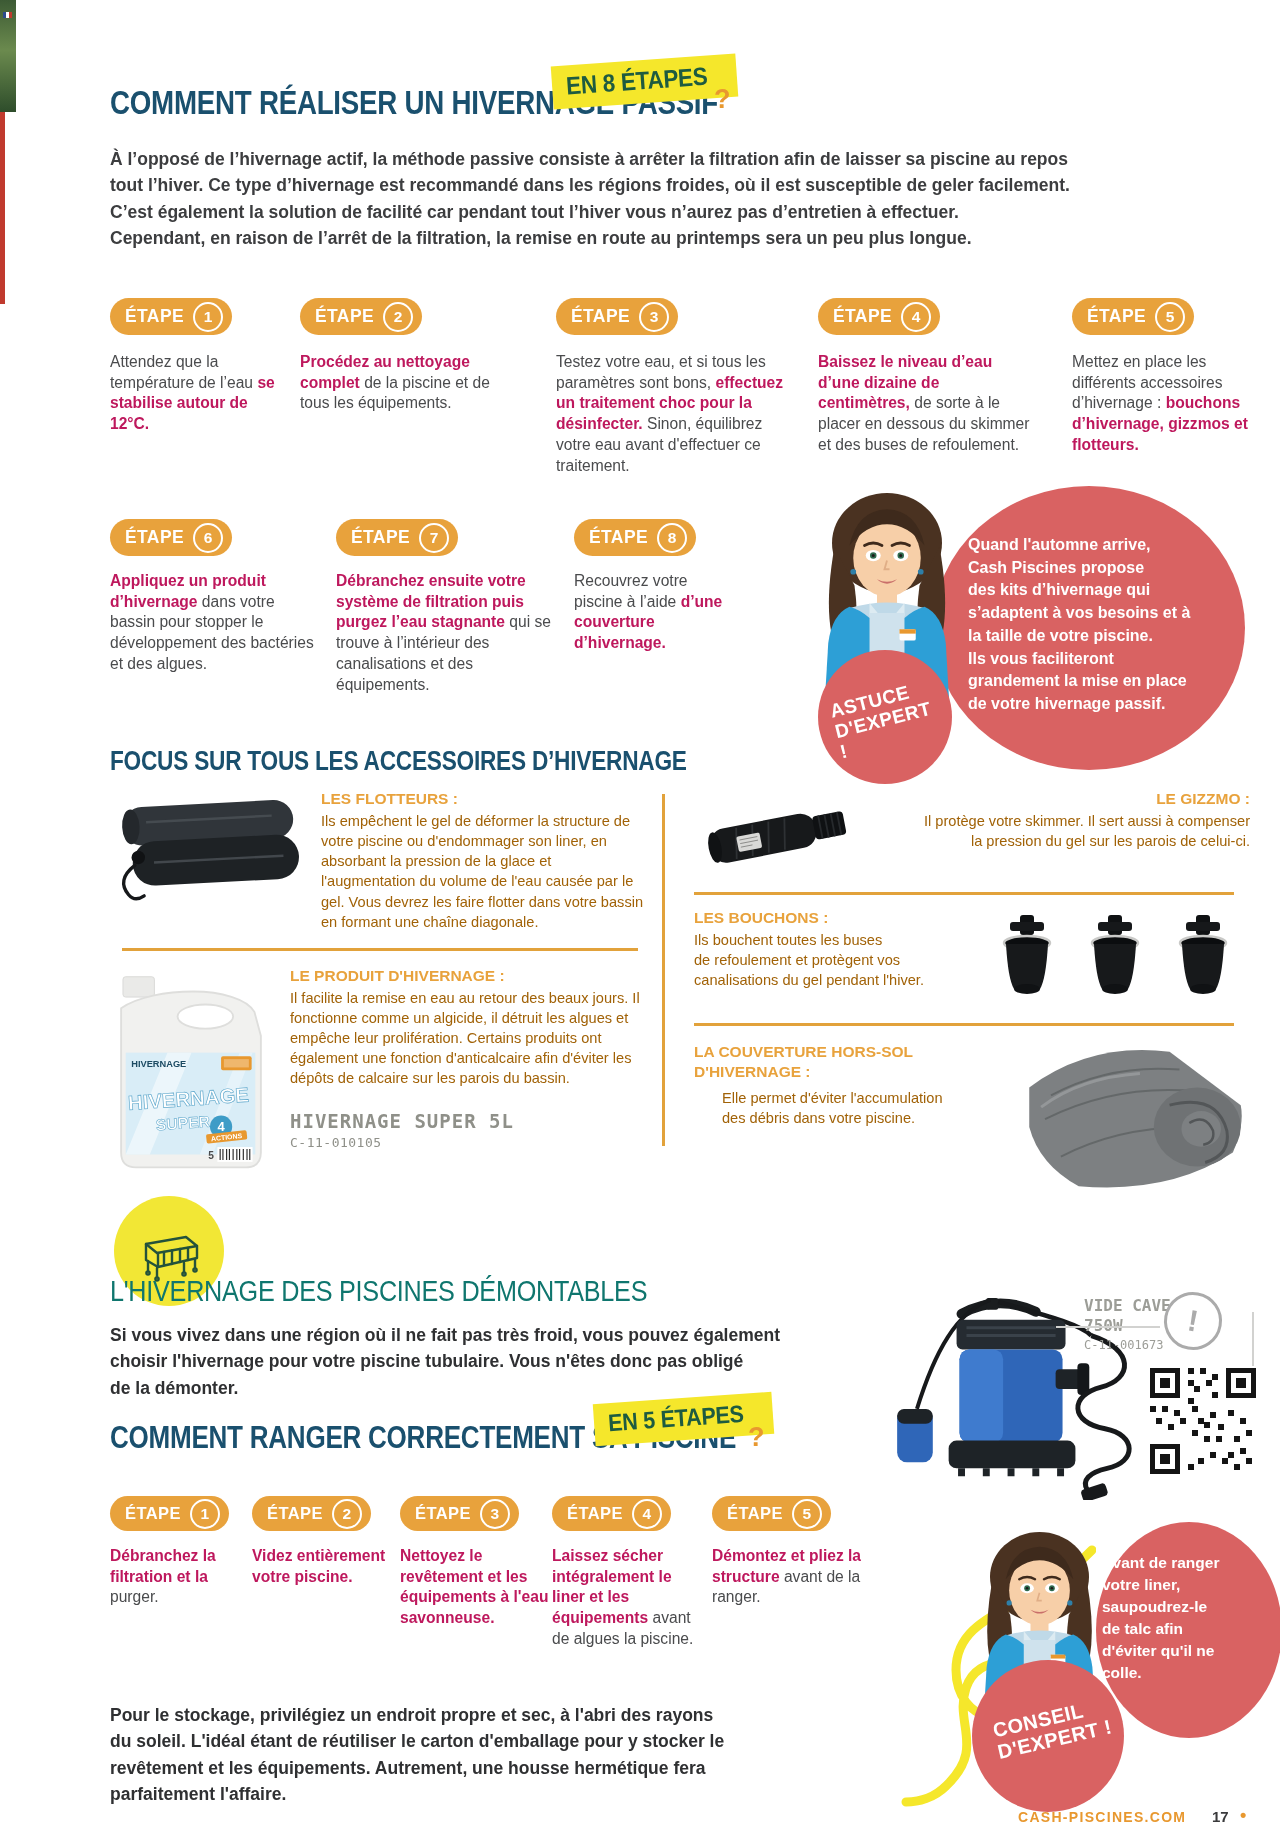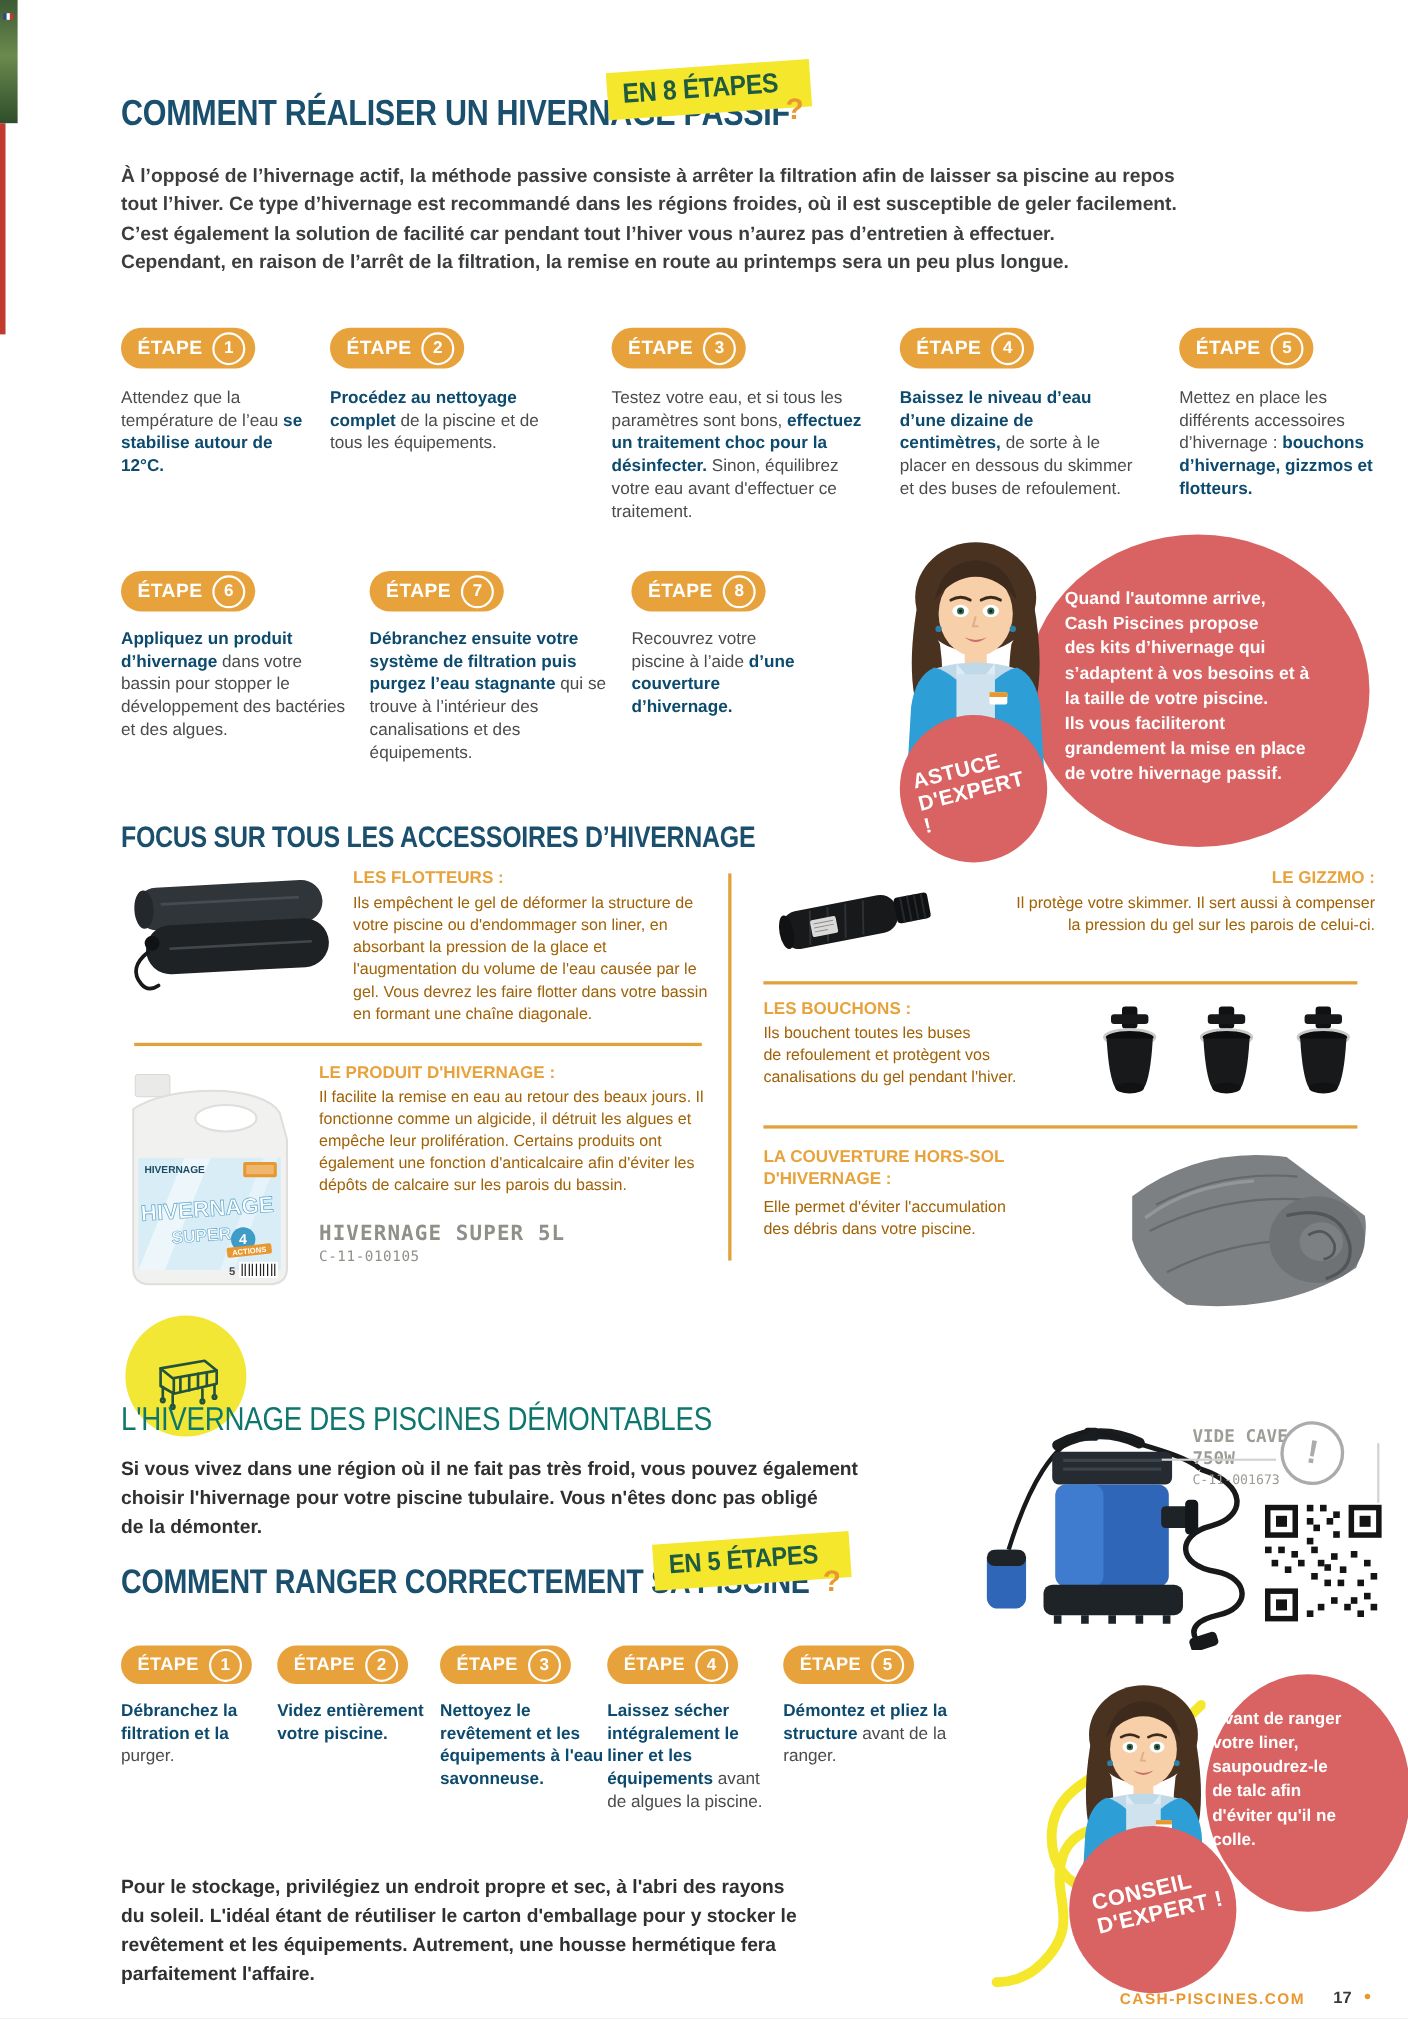--- a/index.html
+++ b/index.html
@@ -11,21 +11,21 @@
   .h-orange{position:absolute;font-weight:normal;color:#0f766e;}
   .lead{position:absolute;font-weight:bold;color:#3C3D3F;font-size:17.5px;line-height:1.5;white-space:pre-line;}
   .tag{position:absolute;background:#F5E72B;color:#1E5B40;font-weight:bold;padding:6px 14px 8px;transform:rotate(-4deg);}
   .qmark{position:absolute;color:#E8982F;font-weight:bold;font-size:27px;}
   .pill{position:absolute;display:flex;align-items:center;gap:9px;background:#E8A23C;color:#fff;
         height:37px;border-radius:19px;padding:0 9px 0 15px;font-weight:bold;box-sizing:border-box;}
   .pill .lbl{font-size:17.5px;letter-spacing:.4px;}
   .pill .num{width:26px;height:26px;border:2.5px solid #fff;border-radius:50%;display:flex;
              align-items:center;justify-content:center;font-size:15.5px;flex:0 0 auto;}
   .step{position:absolute;font-size:15.6px;line-height:1.33;color:#4A4B4D;}
-  .step b{color:#0c4a6e;text-align:right;}
+  .step b{color:#be185d;text-align:right;}
   .bubble{position:absolute;background:#D96262;border-radius:50%;}
   .bubble-text{position:absolute;color:#fff;font-weight:bold;white-space:pre-line;}
   .badge-text{position:absolute;color:#fff;font-weight:bold;line-height:1.1;letter-spacing:.5px;text-align:center;}
   .plabel{font-weight:bold;color:#E8A23C;font-size:15.5px;}
   .ptext{font-size:14.6px;line-height:1.38;color:#a16207;}
   .pre{white-space:pre-line;}
   .hdiv{height:3px;background:#E2A23B;}
   .ref1{font-family:"DejaVu Sans Mono",monospace;font-weight:bold;font-size:19px;letter-spacing:1px;color:#8F9089;}
   .ref2{font-family:"DejaVu Sans Mono",monospace;font-size:13px;letter-spacing:.5px;color:#8F9089;margin-top:3px;}
   .mono-gray{font-family:"DejaVu Sans Mono",monospace;font-weight:bold;color:#9C9D97;line-height:1.25;}
@@ -267,21 +267,21 @@
             <ellipse cx="33" cy="30" rx="23" ry="7" fill="#0B0D0F" stroke="#C9C9C7" stroke-width="2.5"></ellipse>
             <path d="M12,31 Q14,66 20,76 L46,76 Q52,66 54,31 Z" fill="#17191B"></path>
               <ellipse cx="33" cy="76" rx="13" ry="5" fill="#101214"></ellipse>
           </g>
         </svg>
       </div>
       <div class="hdiv" style="margin:10px 0 16px 0;width:540px;"></div>
       <div style="position:relative;min-height:172px;">
         <div class="plabel pre" style="line-height:1.3;">LA COUVERTURE HORS-SOL
 D'HIVERNAGE :</div>
-        <div class="ptext pre" style="margin-top:6px;width:320px;">Elle permet d'éviter l'accumulation
+        <div class="ptext pre" style="margin-top:6px;width:320px;margin-left:28px;">Elle permet d'éviter l'accumulation
 des débris dans votre piscine.</div>
         <svg class="abs" style="right:0;top:-6px;" width="230" height="168" viewBox="0 0 230 170">
           <path d="M8,52 Q70,6 150,16 L222,70 Q226,90 214,118 Q150,160 58,152 Q18,130 8,92 Z" fill="#7D8082"></path>
           <path d="M30,60 Q90,28 160,34 M24,84 Q96,48 178,56 M40,122 Q110,86 196,94" stroke="#5E6163" stroke-width="2" fill="none" opacity=".8"></path>
           <path d="M20,72 Q60,42 120,38" stroke="#97999B" stroke-width="3" fill="none" opacity=".9"></path>
           <ellipse cx="178" cy="92" rx="44" ry="40" fill="#6F7274"></ellipse>
           <path d="M150,70 Q198,58 208,96 Q212,120 186,128" stroke="#535658" stroke-width="3" fill="none"></path>
           <ellipse cx="182" cy="94" rx="20" ry="18" fill="#7D8082"></ellipse>
           <path d="M170,88 Q186,78 194,96 Q196,108 184,110" stroke="#535658" stroke-width="2.5" fill="none"></path>
         </svg>

